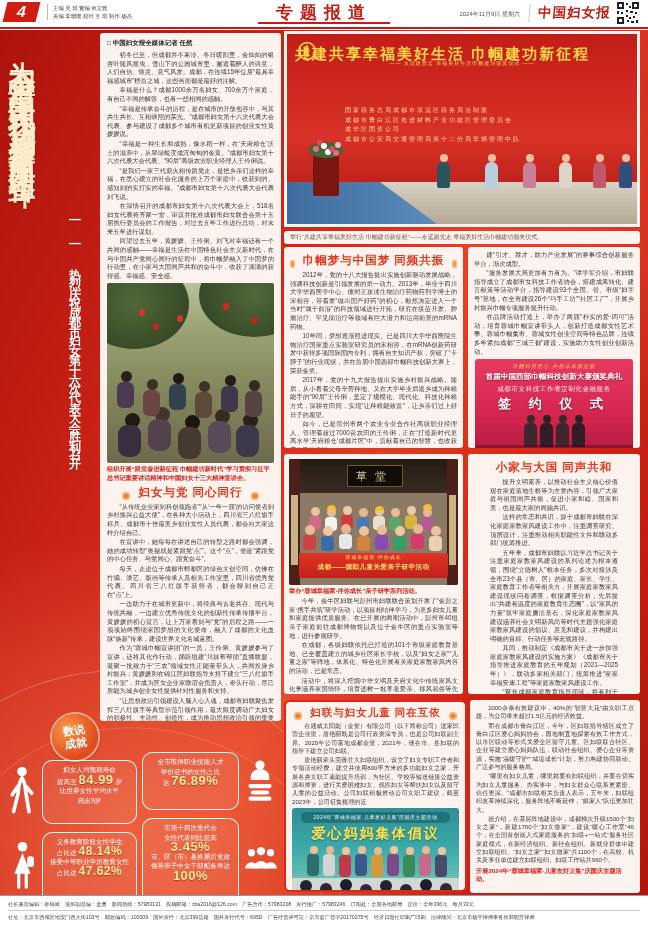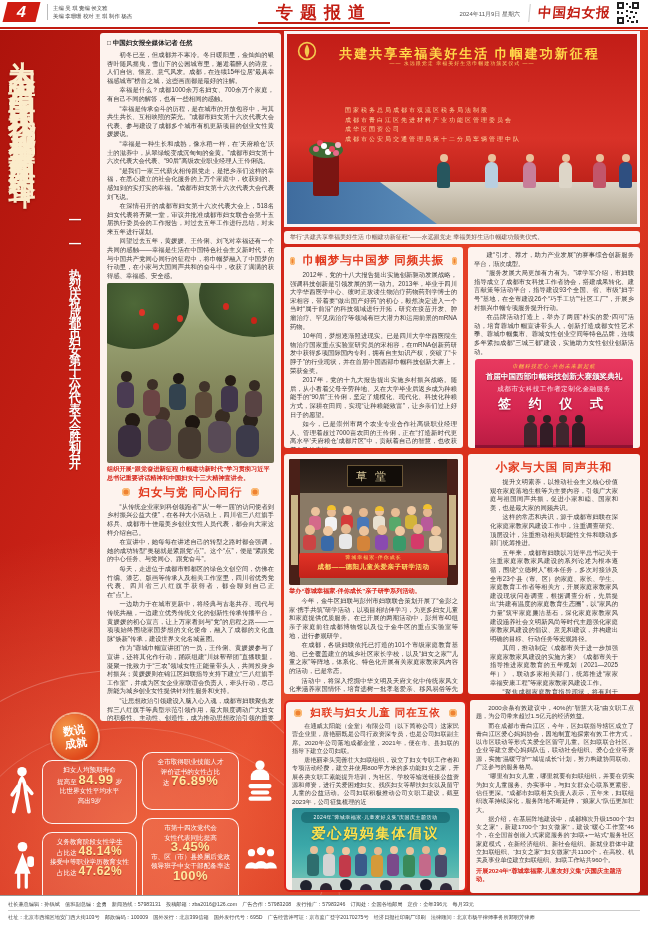--- a/index.html
+++ b/index.html
@@ -31,30 +31,30 @@
   .head-title{position:absolute;left:4px;top:10px;height:706px;writing-mode:vertical-rl;text-orientation:upright;
       font-family:"Liberation Serif",serif;font-weight:bold;font-size:27px;letter-spacing:6px;color:#fbeccb;
       text-shadow:0 1px 2px rgba(110,15,0,.55);}
   .head-subtitle{position:absolute;left:66px;top:182px;height:500px;writing-mode:vertical-rl;text-orientation:upright;
       font-size:12px;font-weight:bold;letter-spacing:9.5px;color:#ffffff;text-shadow:0 1px 1px rgba(110,15,0,.4);}
   
   .panel{position:absolute;background:#fdf3ee;border-radius:3px;box-sizing:border-box;overflow:hidden;}
   .byline{font-size:6.5px;font-weight:bold;color:#222;margin:1px 0 3px;}
   .para{font-size:6.3px;line-height:8.6px;color:#3a3a3a;text-align:justify;text-indent:2em;margin:0 0 1px;}
   .small-paras .para{font-size:6.1px;line-height:8.3px;}
-  .section-head{display:flex;align-items:center;justify-content:center;gap:8px;margin:3px 0 3px;}
+  .section-head{display:flex;align-items:flex-end;justify-content:center;gap:8px;margin:3px 0 3px;}
   .section-head .dot{width:8px;height:8px;border-radius:50%;background:#ef8231;box-shadow:inset 0 0 0 1.5px #fbbf7d;}
   .section-head .txt{font-size:11.5px;font-weight:bold;color:#e23a1e;letter-spacing:1px;white-space:nowrap;}
   .caption-red{font-size:6.2px;line-height:8.2px;font-weight:bold;color:#d6281e;margin:2px 0 2px;}
   .caption-dark{font-size:6px;line-height:7.5px;color:#6a4f47;white-space:nowrap;overflow:hidden;}
   
   .photo-stage{position:absolute;left:284px;top:1px;width:356px;height:196px;border:3px solid rgba(255,255,255,.95);
       box-sizing:border-box;overflow:hidden;background:linear-gradient(180deg,#c21d17 0%,#d93228 55%,#a5140e 100%);}
   .st-emblem{position:absolute;left:10px;top:7px;width:20px;height:20px;}
-  .st-l1{position:absolute;left:15px;right:0;top:11px;text-align:center;color:#ffd84a;font-weight:bold;font-size:13px;letter-spacing:2px;}
+  .st-l1{position:absolute;left:8px;right:0;top:11px;text-align:left;color:#ffd84a;font-weight:bold;font-size:15px;letter-spacing:2px;}
   .st-l2{position:absolute;left:0;right:0;top:26px;text-align:center;color:#ffcf6a;font-size:5px;letter-spacing:1px;}
   .st-big{position:absolute;left:0;right:0;top:36px;text-align:center;color:#ffd84a;font-weight:bold;font-size:19px;
           letter-spacing:9px;font-family:"Liberation Serif",serif;text-shadow:0 1px 2px rgba(90,0,0,.6);}
   .st-units{position:absolute;left:58px;top:72px;}
   .unit-line{font-size:6px;line-height:9.5px;letter-spacing:2px;color:#ffd9a0;margin:0;}
   .st-floor{position:absolute;left:0;bottom:0;width:100%;height:42px;background:linear-gradient(180deg,#d9d2c4,#b3a894);}
   .st-carpet{position:absolute;left:0;bottom:0;width:150px;height:42px;background:linear-gradient(90deg,#3f6c9e,#5a8cba);
              clip-path:polygon(0 0,62% 0,100% 100%,0 100%);}
   .st-podium{position:absolute;left:26px;bottom:28px;width:26px;height:42px;background:#7a1512;border-radius:2px;}
   .st-flowers{position:absolute;left:22px;bottom:66px;width:34px;height:16px;border-radius:50%;background:#3f6a33;}

